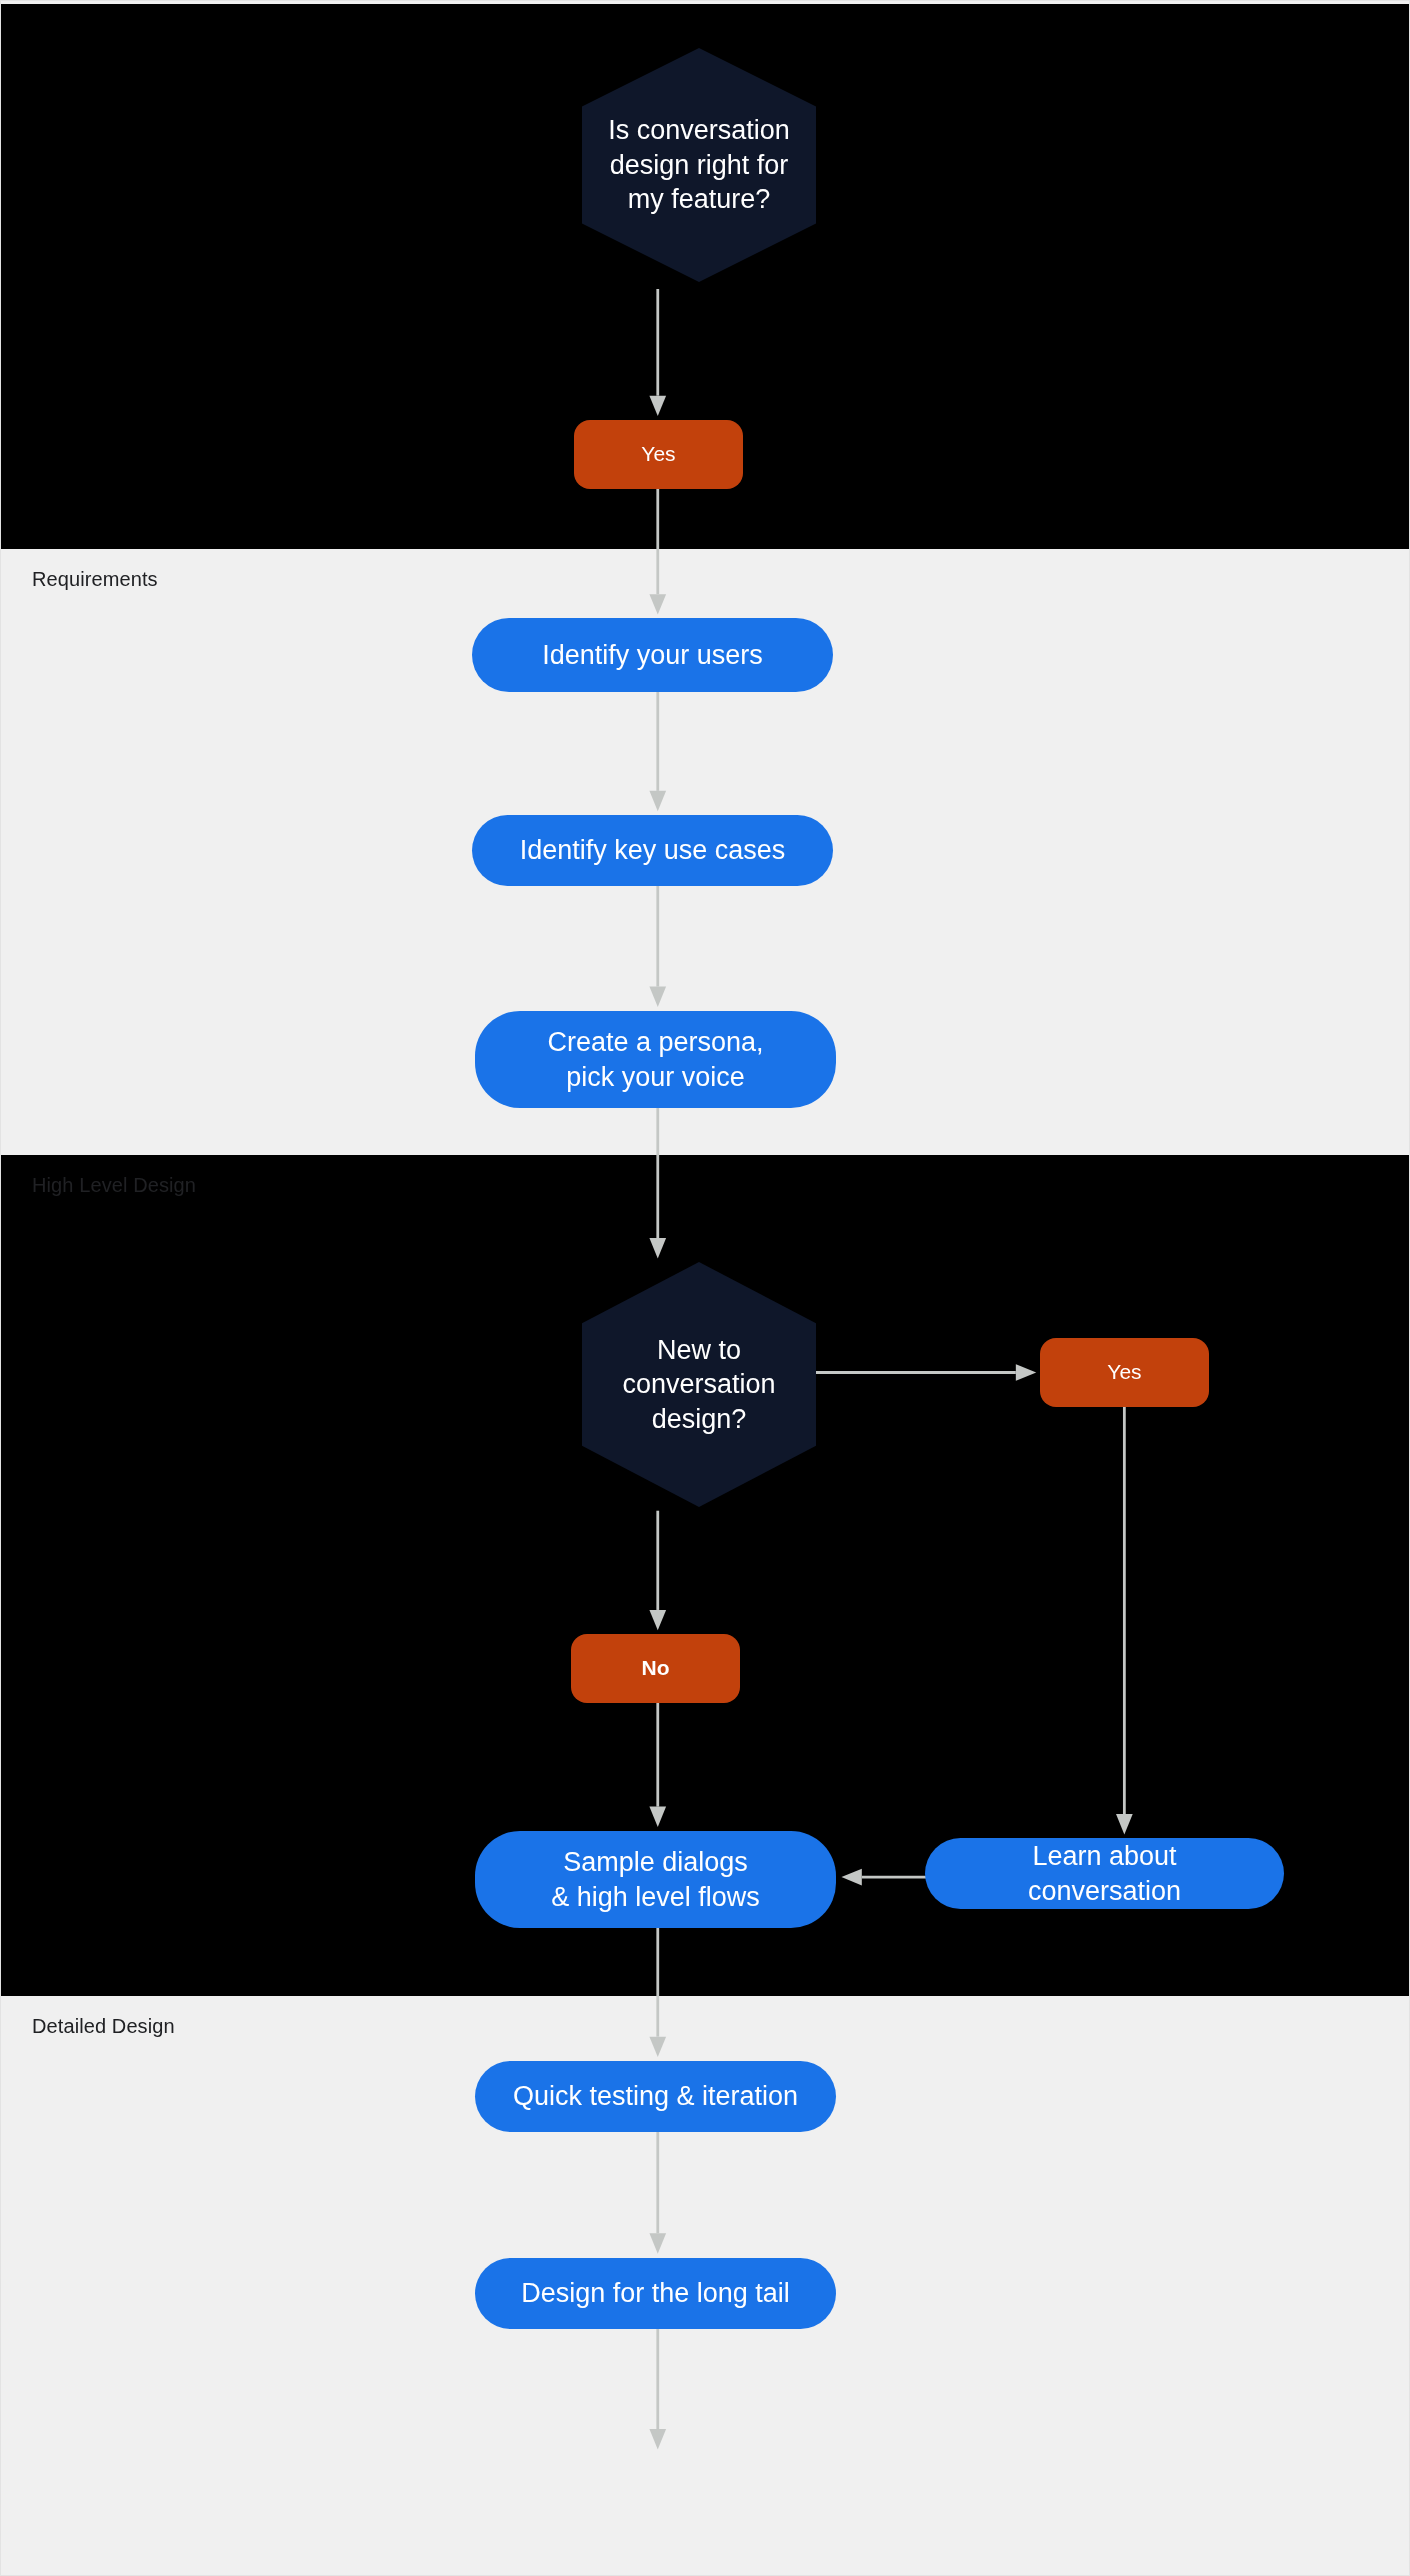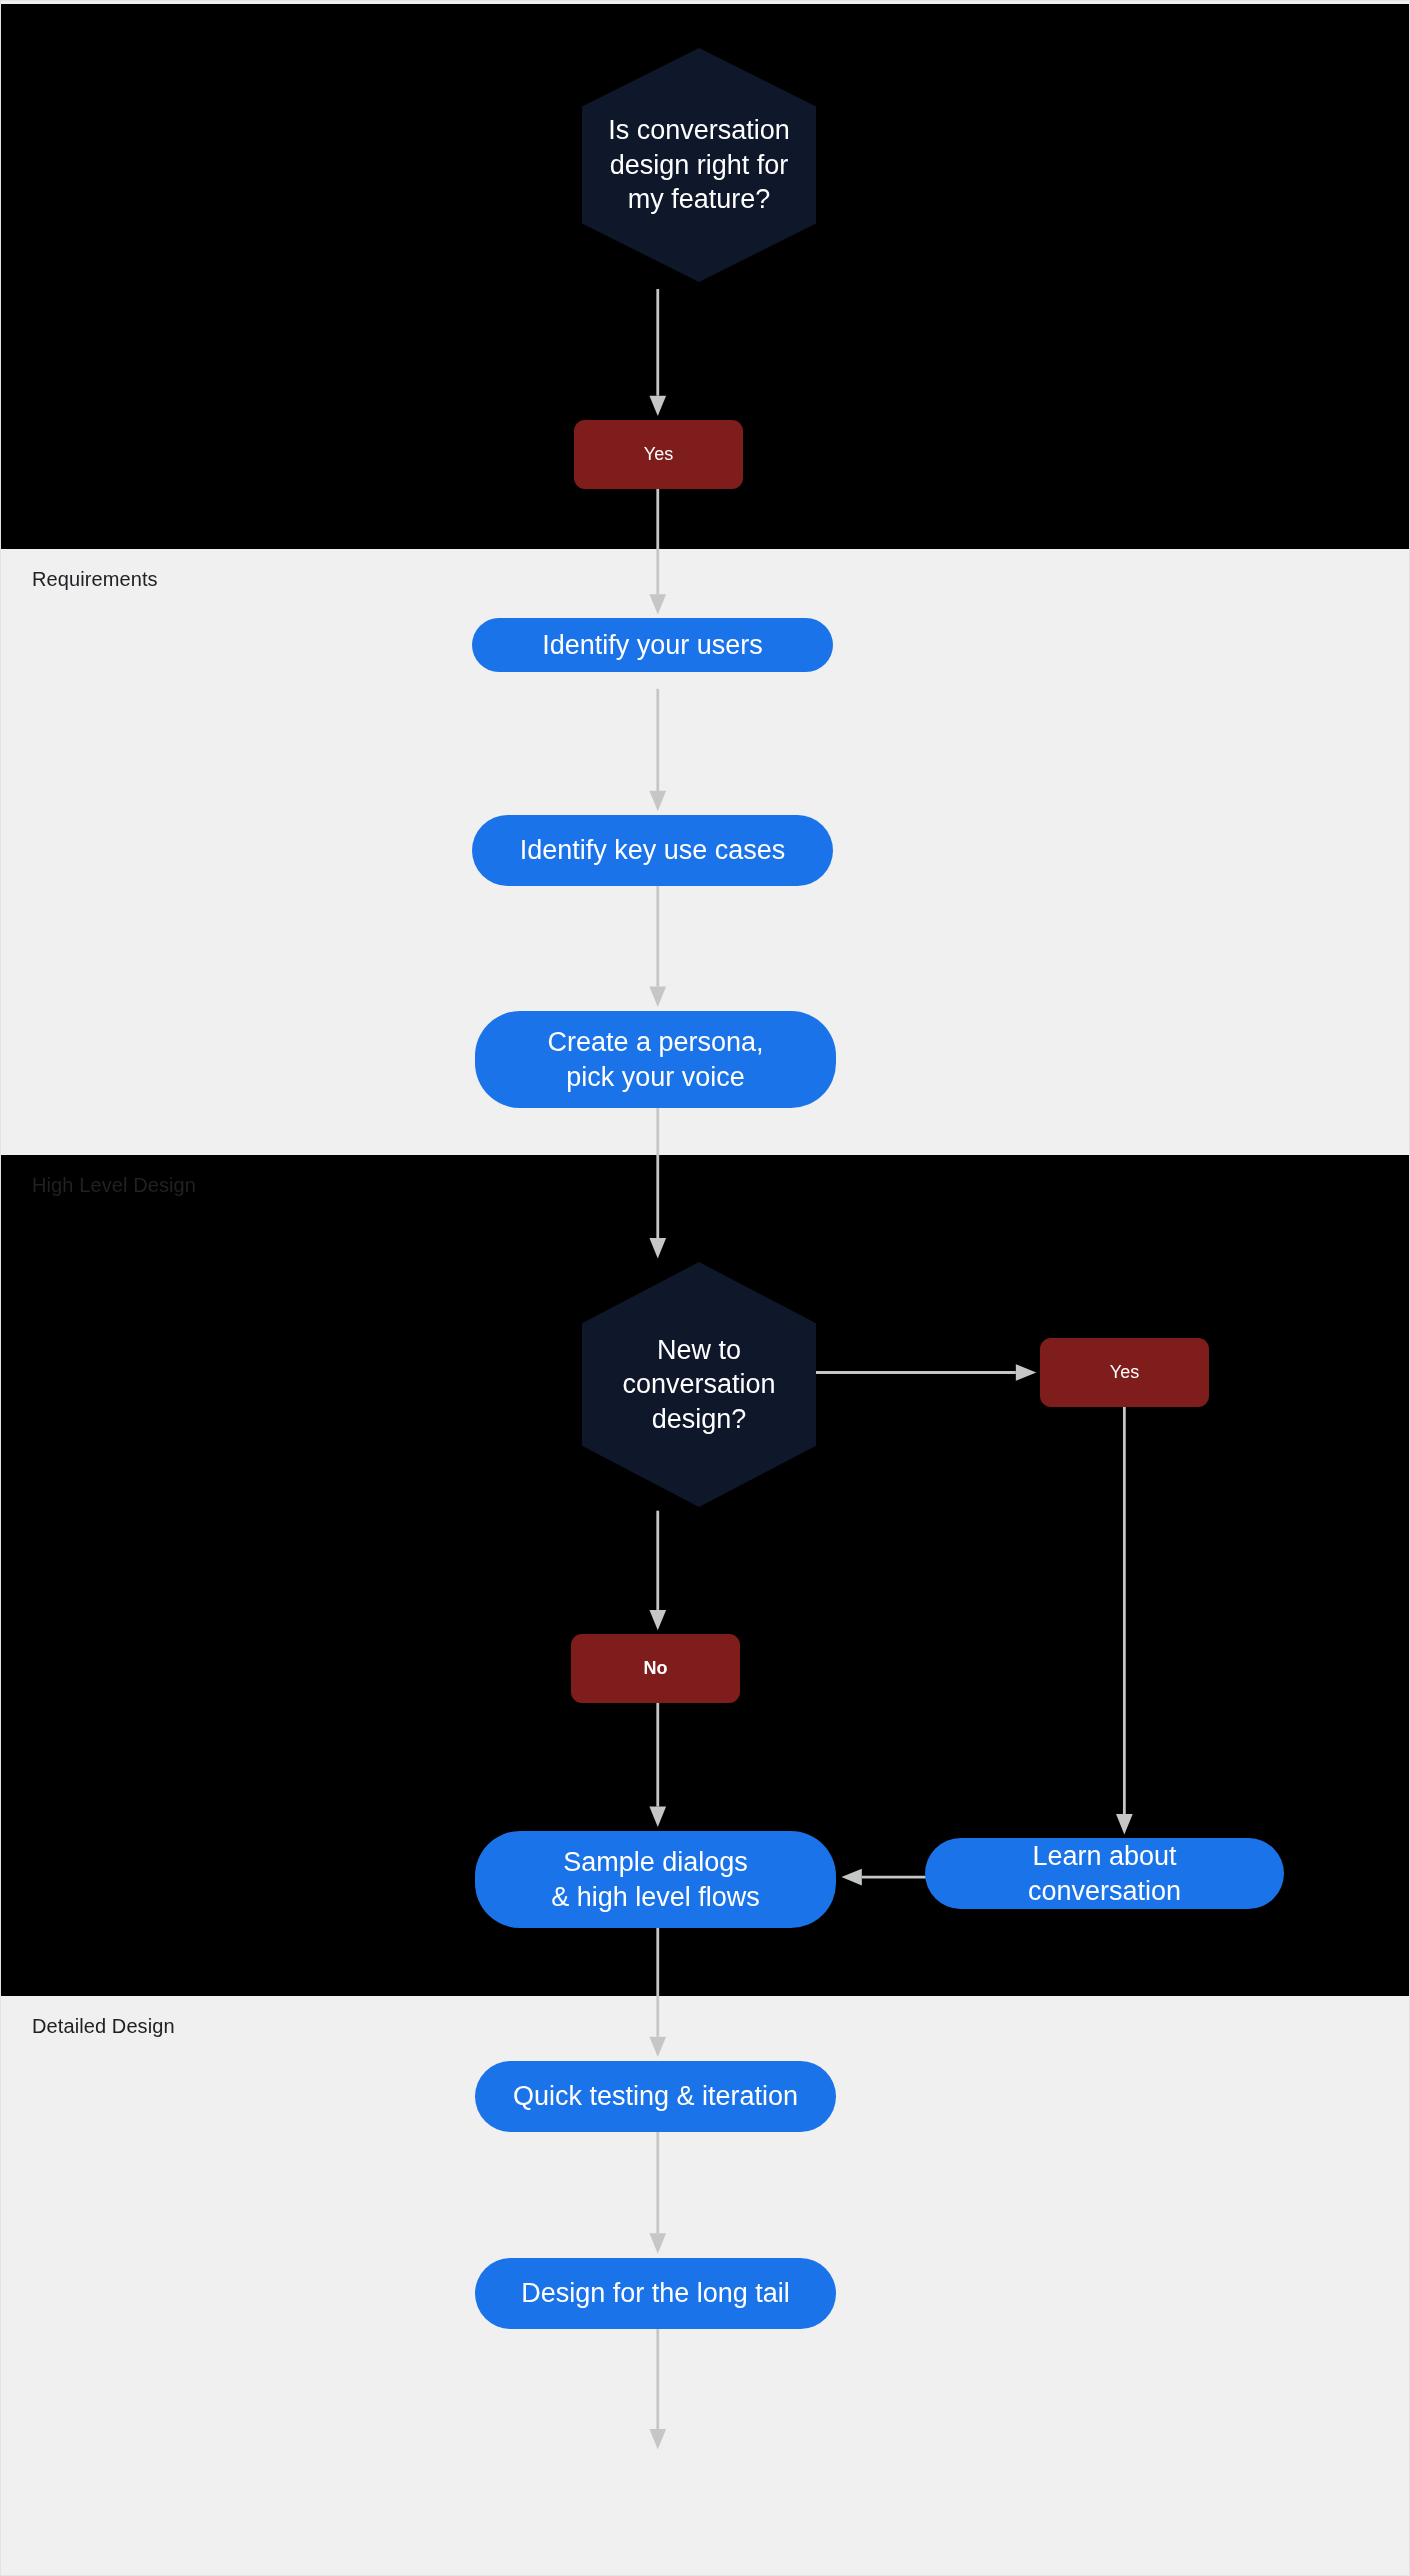--- a/index.html
+++ b/index.html
@@ -64,23 +64,23 @@
   .hex {
     background: #0f172a;
     clip-path: polygon(50% 0%, 100% 25%, 100% 75%, 50% 100%, 0% 75%, 0% 25%);
     font-size: 27px;
     font-weight: 500;
     padding: 0 11px;
     margin-left: 40px;
   }
 
   .rect-green {
-    background: #7f1d1d;
-    border-radius: 11px;
-    font-size: 18px;
+    background: #c2410c;
+    border-radius: 16px;
+    font-size: 21px;
     font-weight: 500;
   }
 
   .pill-blue {
     background: #1A73E8;
     font-size: 27px;
     font-weight: 500;
     padding: 0 28px;
   }
   .pill-blue.one-line { border-radius: 927px; }
@@ -152,21 +152,21 @@
       <g>
         <line x1="708" y1="2508" x2="708" y2="2617" stroke="#c4c7c5" stroke-width="3"></line>
         <polygon points="699,2617 717,2617 708,2639" fill="#c4c7c5"></polygon>
       </g>
     </svg>
 
   <div class="node hex" style="left: 541px; top: 47px; width: 234px; height: 234px;">Is conversation
 design right for
 my feature?</div>
   <div class="node rect-green" style="left: 573px; top: 419px; width: 169px; height: 69px;">Yes</div>
-  <div class="node pill-blue one-line" style="left: 471px; top: 617px; width: 361px; height: 54px;">Identify your users</div>
+  <div class="node pill-blue one-line" style="left: 471px; top: 617px; width: 361px; height: 74px;">Identify your users</div>
   <div class="node pill-blue one-line" style="left: 471px; top: 814px; width: 361px; height: 71px;">Identify key use cases</div>
   <div class="node pill-blue two-line" style="left: 474px; top: 1010px; width: 361px; height: 97px;">Create a persona,
 pick your voice</div>
   <div class="node hex" style="left: 541px; top: 1261px; width: 234px; height: 245px;">New to
 conversation
 design?</div>
   <div class="node rect-green" style="left: 1039px; top: 1337px; width: 169px; height: 69px;">Yes</div>
   <div class="node rect-green" style="left: 570px; top: 1633px; width: 169px; height: 69px; font-weight: bold;">No</div>
   <div class="node pill-blue two-line" style="left: 474px; top: 1830px; width: 361px; height: 97px;">Sample dialogs
 &amp; high level flows</div>

